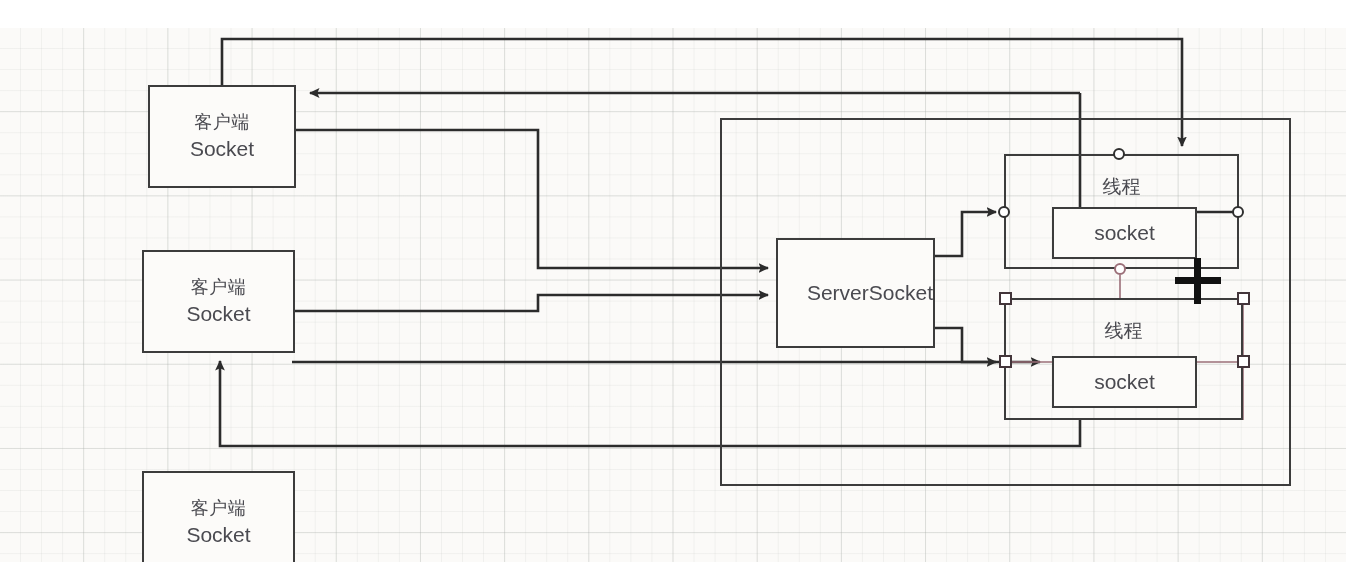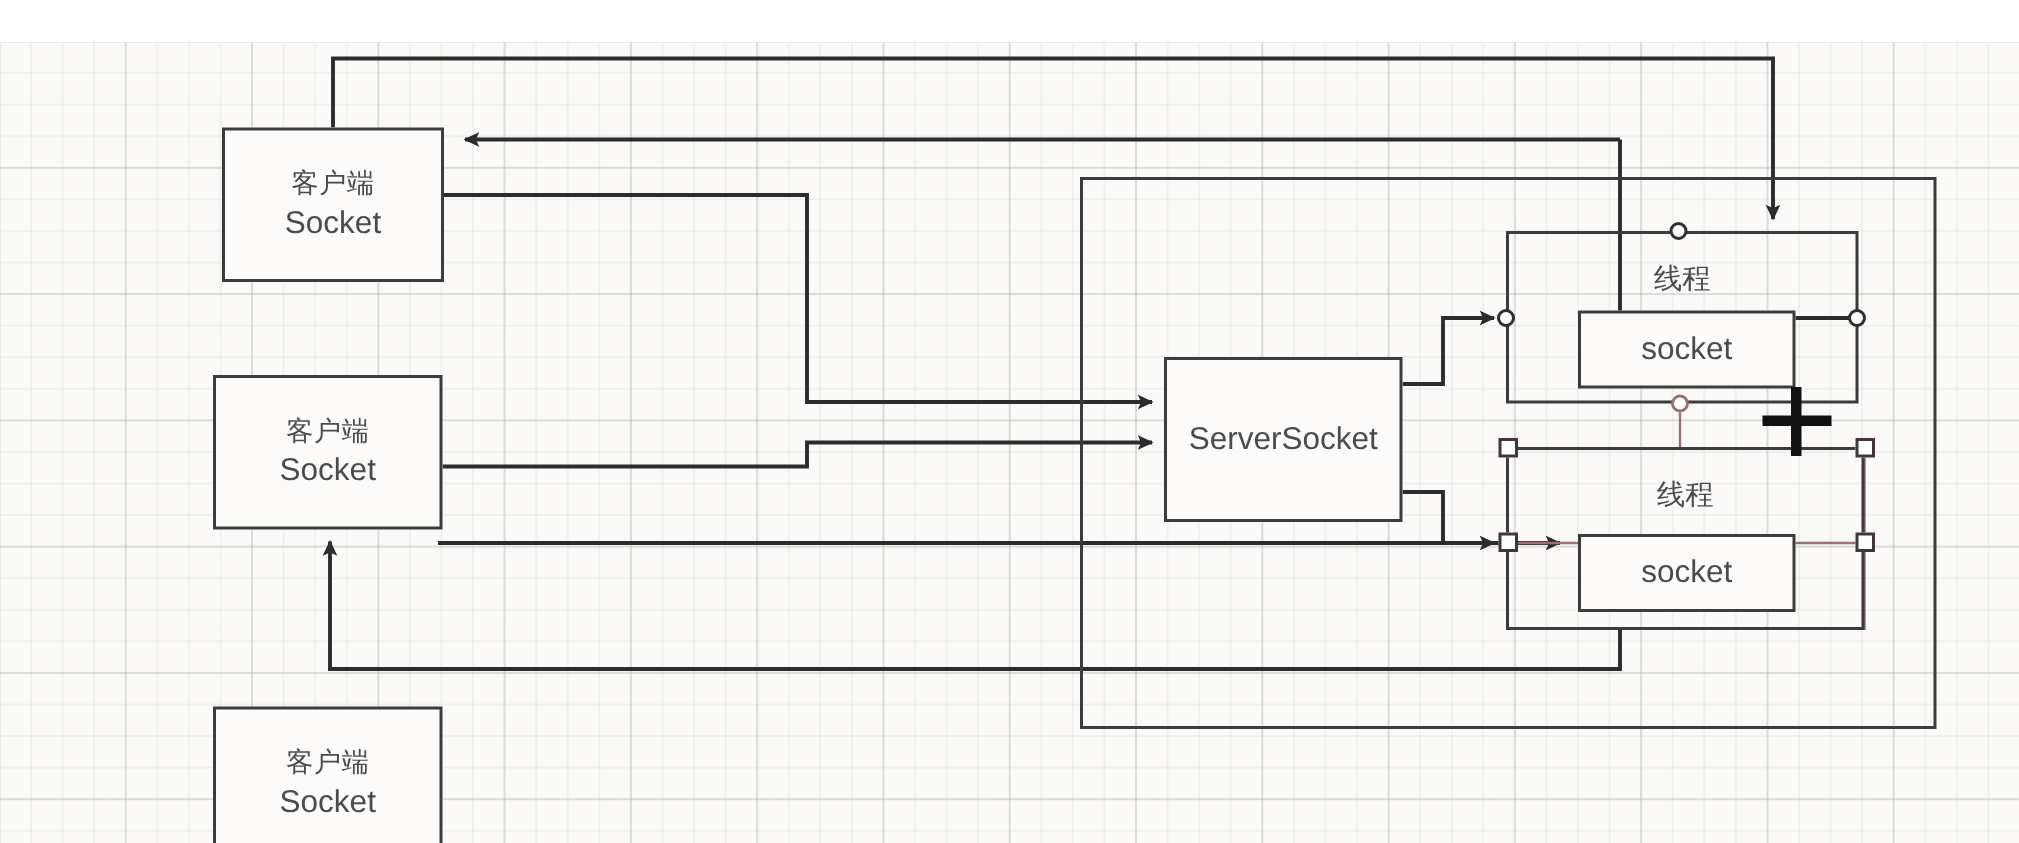--- a/index.html
+++ b/index.html
@@ -44,21 +44,21 @@
     align-items: center;
     justify-content: center;
     color: #4a4a50;
     line-height: 1.32;
     text-align: center;
   }
   .node .ln { display: block; white-space: nowrap; }
   .client-node { font-size: 19px; }
   .client-node .ln1 { font-size: 18px; letter-spacing: 0.5px; }
   .client-node .ln2 { font-size: 21px; }
-  .server-node { font-size: 21px; }
+  .server-node { font-size: 21px; align-items: flex-end; }
   .container-node {
     background: transparent;
     border: 2.6px solid #3c3c3c;
     display: block;
   }
   .thread-node {
     background: transparent;
     border: 2.6px solid #3c3c3c;
     display: block;
   }

